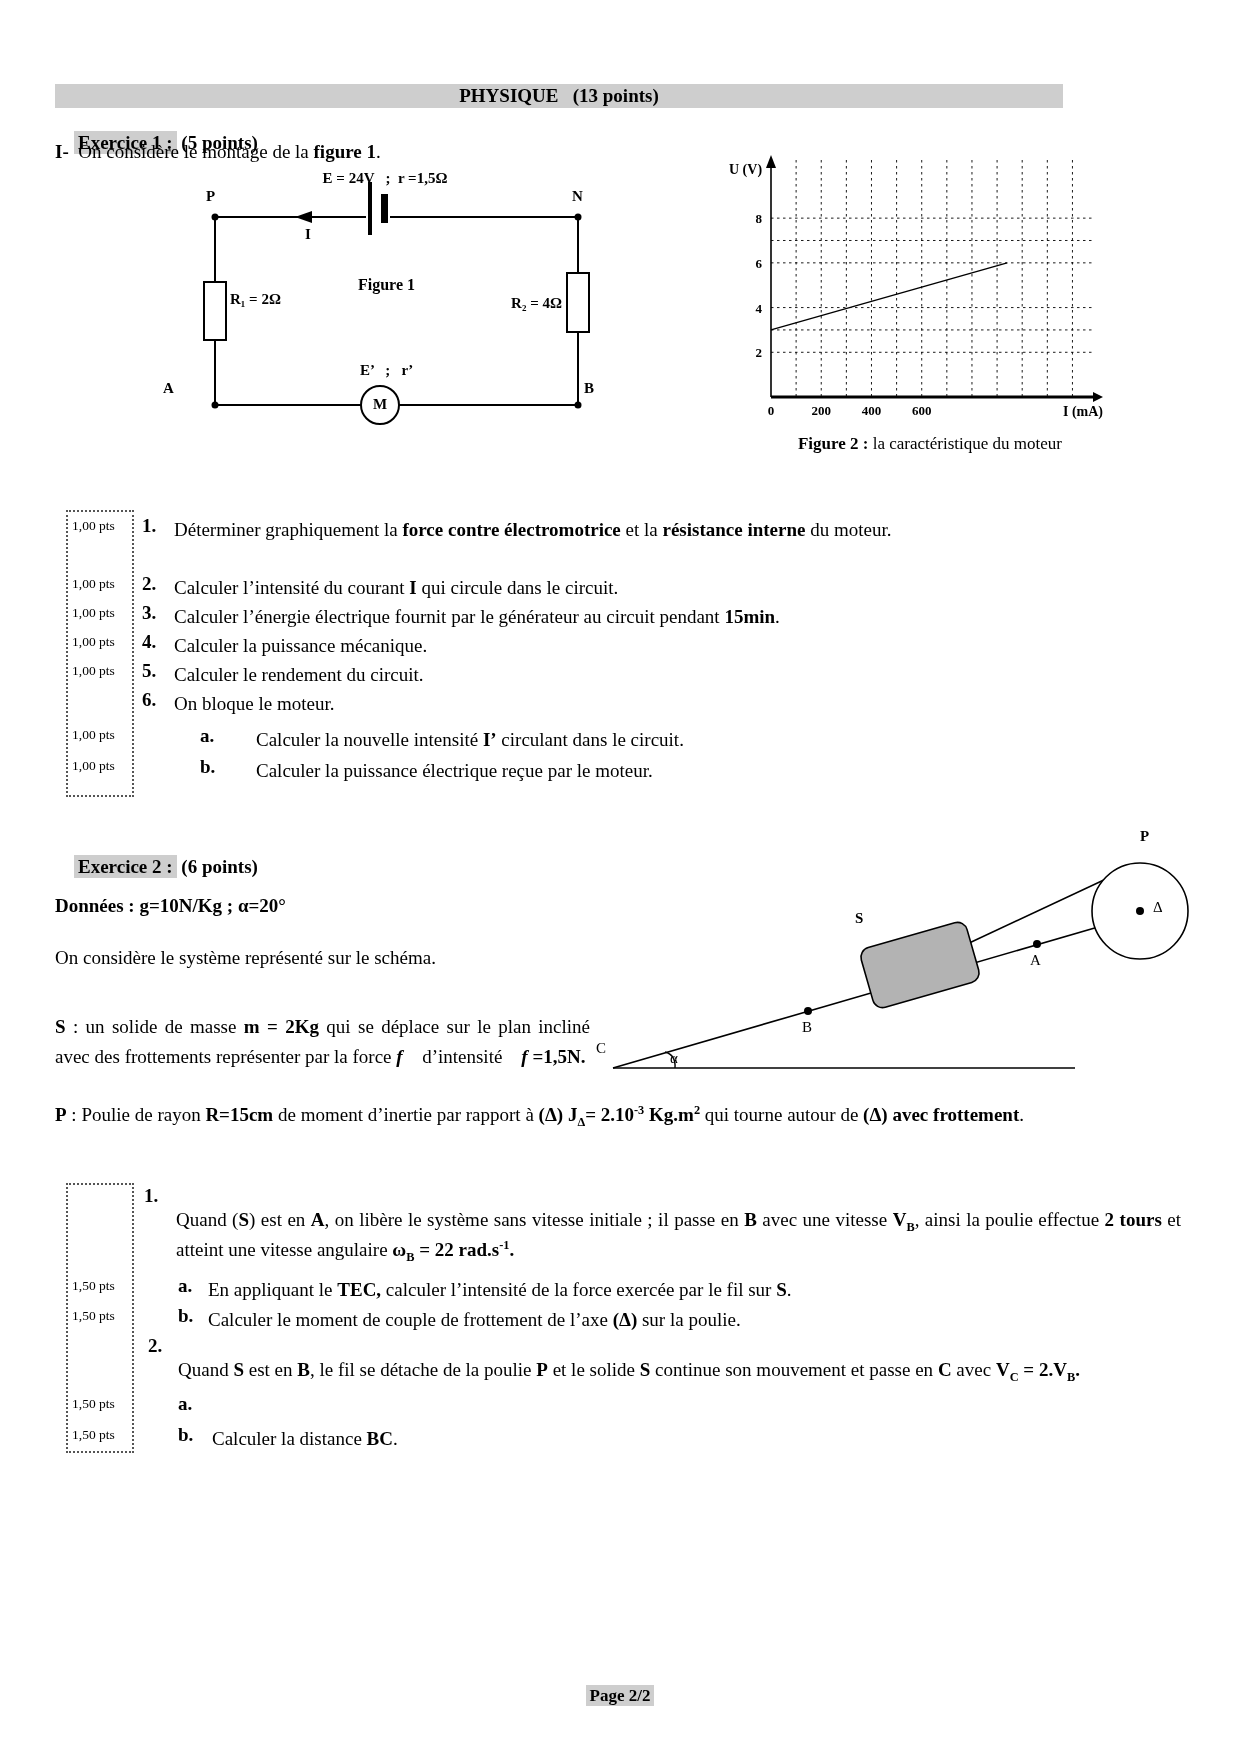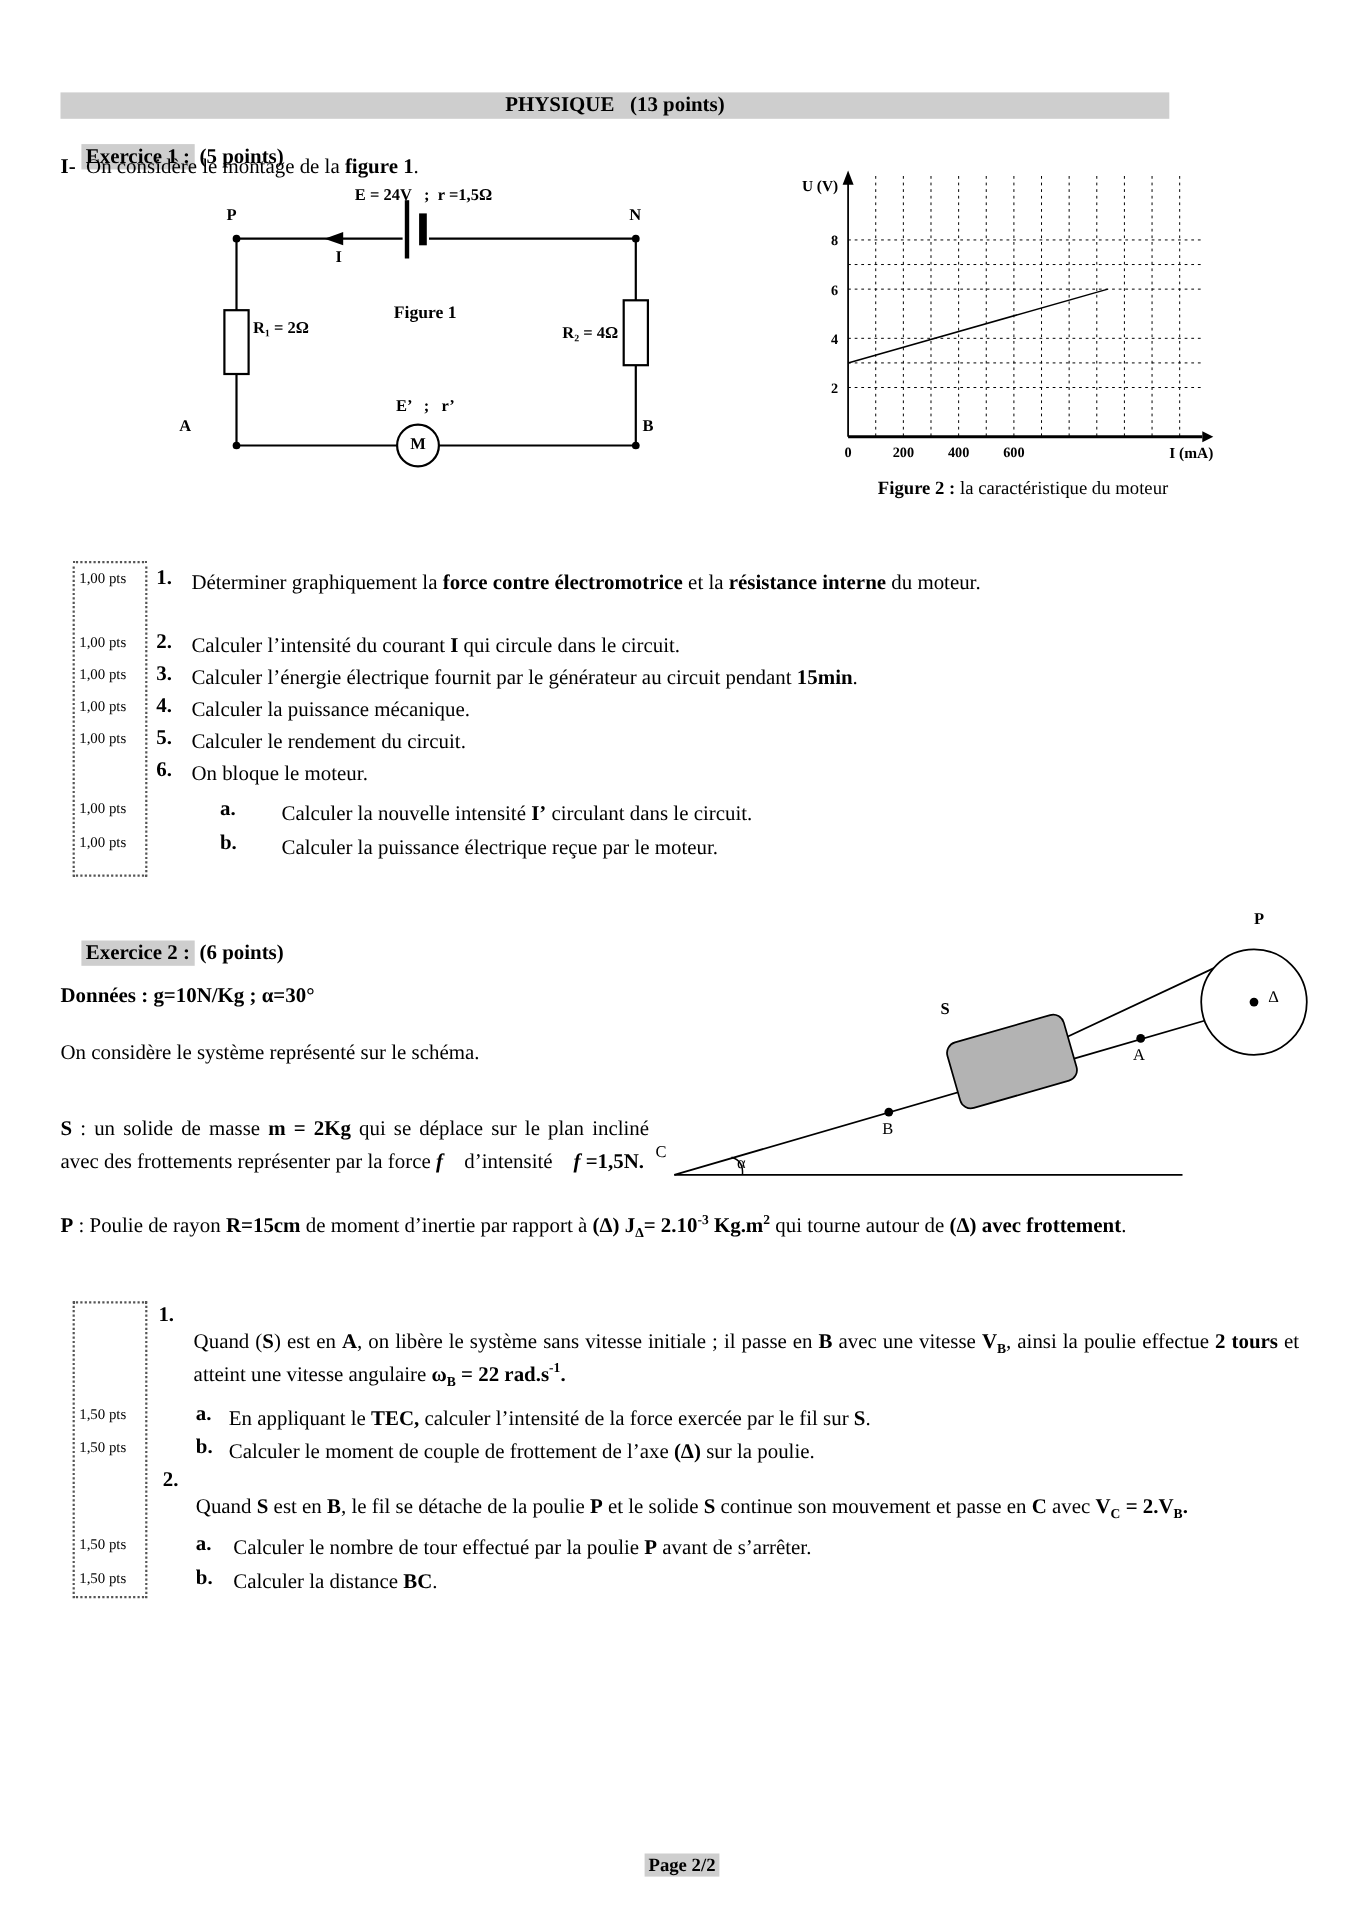--- a/index.html
+++ b/index.html
@@ -146,21 +146,21 @@
     <span class="abs qnum" style="left:134px;top:220px;">a.</span>
     <div class="abs qtext" style="left:190px;top:220px;width:800px;"><span>Calculer la nouvelle intensité </span><span style="font-weight: bold;">I’</span><span> circulant dans le circuit.</span></div>
     <span class="abs qnum" style="left:134px;top:251px;">b.</span>
     <div class="abs qtext" style="left:190px;top:251px;width:800px;"><span>Calculer la puissance électrique reçue par le moteur.</span></div>
   </div>
 
   <div class="abs extitle" style="left:55px;top:834px;">
     <span class="hl">Exercice 2 :</span><span> (6 points)</span>
   </div>
 
-  <div class="abs body-text" style="left:55px;top:891px;width:700px;"><span style="font-weight: bold;">Données :  g=10N/Kg ; α=30°</span></div>
+  <div class="abs body-text" style="left:55px;top:891px;width:700px;"><span style="font-weight: bold;">Données :  g=10N/Kg ; α=20°</span></div>
 
   <div class="abs body-text" style="left:55px;top:943px;width:560px;"><span>On considère le système représenté sur le schéma.</span></div>
 
   <div class="abs para" style="left:55px;top:1012px;width:535px;"><span style="font-weight: bold;">S</span><span> : un solide de masse </span><span style="font-weight: bold;">m = 2Kg</span><span> qui se déplace sur le plan incliné avec des frottements représenter par la force </span><span style="font-weight: bold; font-style: italic;">f⃗</span><span> d’intensité &nbsp;&nbsp; </span><span style="font-weight: bold; font-style: italic;">f</span><span style="font-weight: bold;"> =1,5N.</span></div>
 
   <div class="abs para" style="left:55px;top:1100px;width:1133px;"><span style="font-weight: bold;"> P</span><span> : Poulie de rayon </span><span style="font-weight: bold;">R=15cm</span><span> de moment d’inertie par rapport à </span><span style="font-weight: bold;">(Δ) </span><span style="font-weight: bold;">J</span><sub style="font-weight: bold;">Δ</sub><span style="font-weight: bold;">= 2.10</span><sup style="font-weight: bold;">-3</sup><span style="font-weight: bold;"> Kg.m</span><sup style="font-weight: bold;">2</sup><span> qui tourne autour de </span><span style="font-weight: bold;">(Δ)</span><span style="font-weight: bold;"> avec frottement</span><span>.</span></div>
 
   <div class="abs" style="left:580px;top:812px;width:660px;height:280px;">
     <svg width="660" height="280">
 
@@ -201,21 +201,20 @@
 
     <span class="abs qnum" style="left:112px;top:95px;">a.</span>
     <div class="abs qtext" style="left:142px;top:95px;width:960px;"><span>En appliquant le </span><span style="font-weight: bold; margin-top: 20px;">TEC,</span><span> calculer l’intensité de la force exercée par le fil sur </span><span style="font-weight: bold;">S</span><span>.</span></div>
     <span class="abs qnum" style="left:112px;top:125px;">b.</span>
     <div class="abs qtext" style="left:142px;top:125px;width:960px;"><span>Calculer le moment de couple de frottement de l’axe </span><span style="font-weight: bold;">(Δ)</span><span> sur la poulie.</span></div>
 
     <span class="abs qnum" style="left:82px;top:155px;">2.</span>
     <div class="abs qtext2" style="left:112px;top:155px;width:1003px;"><span>Quand </span><span style="font-weight: bold;">S</span><span> est en </span><span style="font-weight: bold;">B</span><span>, le fil se détache de la poulie </span><span style="font-weight: bold;">P</span><span> et le solide </span><span style="font-weight: bold;">S</span><span> continue son mouvement et passe en </span><span style="font-weight: bold;">C</span><span> avec </span><span style="font-weight: bold;">V</span><sub style="font-weight: bold;">C</sub><span style="font-weight: bold;"> = 2.V</span><sub style="font-weight: bold;">B</sub><span style="font-weight: bold;">.</span></div>
 
     <span class="abs qnum" style="left:112px;top:213px;">a.</span>
-    <div class="abs qtext" style="left:146px;top:213px;width:960px;"><span>Calculer le nombre de tour effectué par la poulie </span><span style="font-weight: bold;">P</span><span> avant de s’arrêter.</span></div>
     <span class="abs qnum" style="left:112px;top:244px;">b.</span>
     <div class="abs qtext" style="left:146px;top:244px;width:960px;"><span>Calculer la distance </span><span style="font-weight: bold;">BC</span><span>.</span></div>
   </div>
 
   <div class="abs footer-wrap" style="top:1686px;">
     <span class="hl" style="font-weight:bold;">Page 2/2</span>
   </div>
 
 </div>
 

